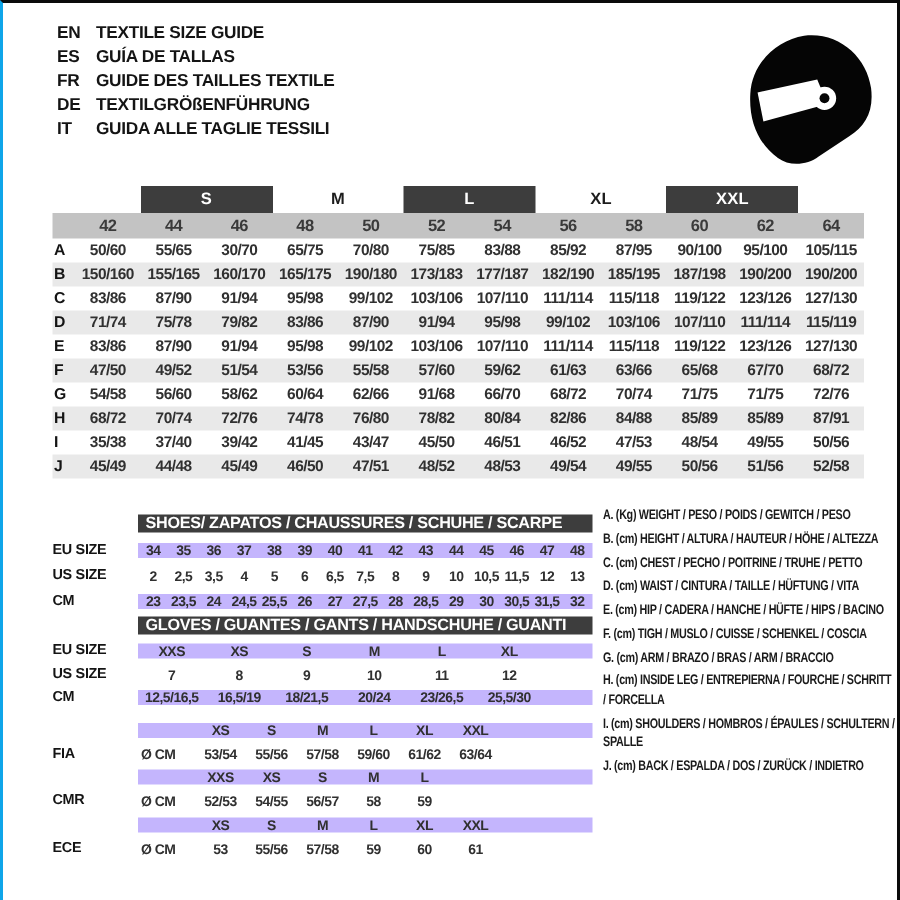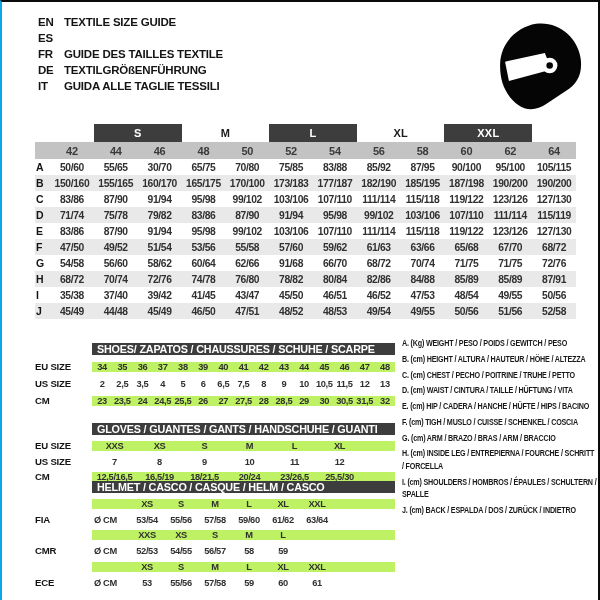--- a/index.html
+++ b/index.html
@@ -26,21 +26,21 @@
   .t-row.shaded{background:#e9e9e9;}
   .t-cell{display:flex;align-items:center;justify-content:center;font-weight:bold;font-size:10.3px;color:#303030;letter-spacing:-0.35px;white-space:nowrap;}
   .t-rowlabel{display:flex;align-items:center;justify-content:flex-start;font-weight:bold;font-size:10.5px;color:#141414;padding-left:1px;}
   
   .subtable{position:absolute;left:33px;}
   .sub-row{display:flex;align-items:flex-end;}
   .sub-spacer{width:57px;flex:0 0 57px;}
   .sub-label{width:57px;flex:0 0 57px;display:flex;align-items:center;font-weight:bold;font-size:9.6px;color:#141414;letter-spacing:-0.2px;}
   .sub-titlebar{width:303px;box-sizing:border-box;background:#3d3d3d;color:#fff;font-weight:bold;font-size:10.8px;letter-spacing:-0.2px;display:flex;align-items:center;padding-left:5px;white-space:nowrap;}
   .sub-band{width:303px;flex:0 0 303px;display:grid;align-items:center;}
-  .sub-band.shaded{background:#bef264;}
+  .sub-band.shaded{background:#c4b5fd;}
   .band-15{grid-template-columns:repeat(15,1fr);}
   .band-6{grid-template-columns:repeat(6,45px) 1fr;}
   .band-helmet{grid-template-columns:38px repeat(6,34px) 1fr;}
   .s-cell{display:flex;align-items:center;justify-content:center;font-weight:bold;font-size:9.3px;color:#303030;letter-spacing:-0.35px;white-space:nowrap;}
   .s-cell.left{justify-content:flex-start;padding-left:2px;}
   .row-h17{height:17px;}
   .row-h16{height:15.8px;}
   
   .legend{position:absolute;left:400px;top:335px;width:250px;transform-origin:top left;}
   .legend-item{font-weight:bold;font-size:9.2px;line-height:12.6px;letter-spacing:-0.25px;color:#1a1a1a;margin-bottom:3.2px;transform:scaleX(0.78);transform-origin:top left;width:250px;}
@@ -50,20 +50,21 @@
 
 <div class="sheet">
 
   <div class="langs" id="langsBlock">
       <div class="lang-row">
         <div class="lang-code">EN</div>
         <div class="lang-title">TEXTILE SIZE GUIDE</div>
       </div>
       <div class="lang-row">
         <div class="lang-code">ES</div>
+        <div class="lang-title">GUÍA DE TALLAS</div>
       </div>
       <div class="lang-row">
         <div class="lang-code">FR</div>
         <div class="lang-title">GUIDE DES TAILLES TEXTILE</div>
       </div>
       <div class="lang-row">
         <div class="lang-code">DE</div>
         <div class="lang-title">TEXTILGRÖßENFÜHRUNG</div>
       </div>
       <div class="lang-row">
@@ -121,21 +122,21 @@
           <div class="t-cell">90/100</div>
           <div class="t-cell">95/100</div>
           <div class="t-cell">105/115</div>
         </div>
         <div class="t-row grid13 shaded">
           <div class="t-rowlabel">B</div>
           <div class="t-cell">150/160</div>
           <div class="t-cell">155/165</div>
           <div class="t-cell">160/170</div>
           <div class="t-cell">165/175</div>
-          <div class="t-cell">170/100</div>
+          <div class="t-cell">190/180</div>
           <div class="t-cell">173/183</div>
           <div class="t-cell">177/187</div>
           <div class="t-cell">182/190</div>
           <div class="t-cell">185/195</div>
           <div class="t-cell">187/198</div>
           <div class="t-cell">190/200</div>
           <div class="t-cell">190/200</div>
         </div>
         <div class="t-row grid13">
           <div class="t-rowlabel">C</div>
@@ -323,21 +324,21 @@
             <div class="s-cell">30</div>
             <div class="s-cell">30,5</div>
             <div class="s-cell">31,5</div>
             <div class="s-cell">32</div>
           </div>
         </div>
       </div>
   </div>
 
   <div class="subtable" style="top:405px;" id="glovesTable">
-    <div class="sub-row" style="height:28px;">
+    <div class="sub-row" style="height:16px;">
       <div class="sub-spacer"></div>
       <div class="sub-titlebar">GLOVES / GUANTES / GANTS / HANDSCHUHE / GUANTI</div>
     </div>
     <div id="glovesRows">
         <div class="sub-row row-h16">
           <div class="sub-label">EU SIZE</div>
           <div class="sub-band band-6 shaded">
             <div class="s-cell">XXS</div>
             <div class="s-cell">XS</div>
             <div class="s-cell">S</div>
@@ -365,24 +366,20 @@
             <div class="s-cell">18/21,5</div>
             <div class="s-cell">20/24</div>
             <div class="s-cell">23/26,5</div>
             <div class="s-cell">25,5/30</div>
           </div>
         </div>
       </div>
   </div>
 
   <div class="subtable" style="top:474px;" id="helmetTable">
-    <div class="sub-row row-h17">
-      <div class="sub-spacer"></div>
-      <div class="sub-titlebar">HELMET / CASCO / CASQUE / HELM / CASCO</div>
-    </div>
     <div id="helmetRows">
         <div class="sub-row row-h16">
           <div class="sub-label"></div>
           <div class="sub-band band-helmet shaded">
             <div class="s-cell left"></div>
             <div class="s-cell">XS</div>
             <div class="s-cell">S</div>
             <div class="s-cell">M</div>
             <div class="s-cell">L</div>
             <div class="s-cell">XL</div>

